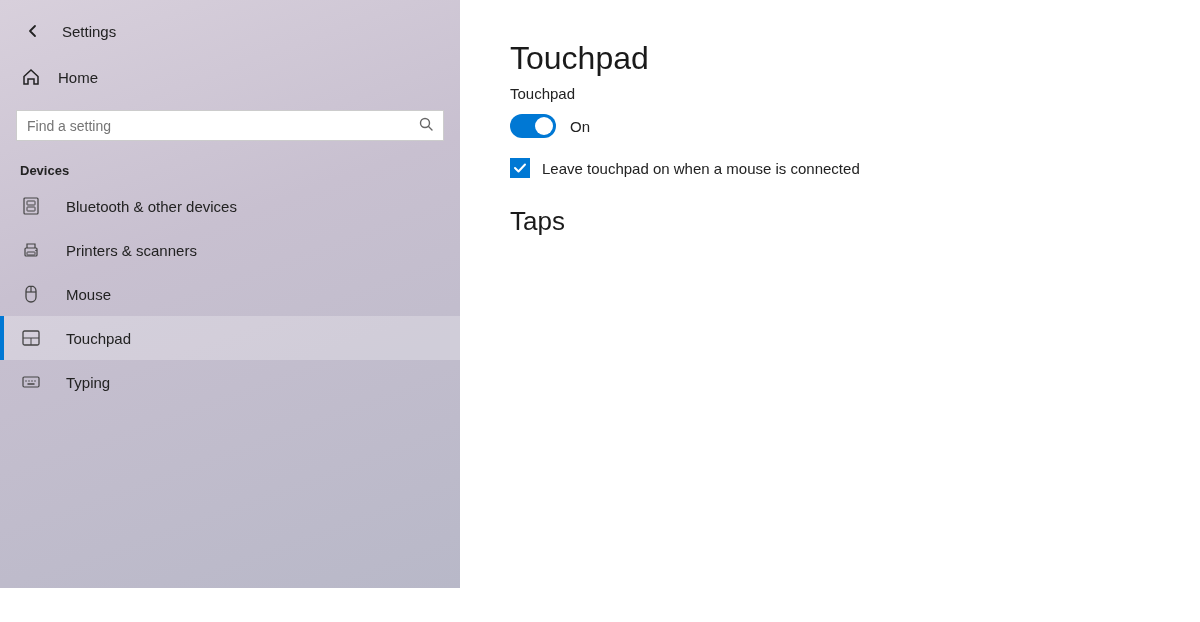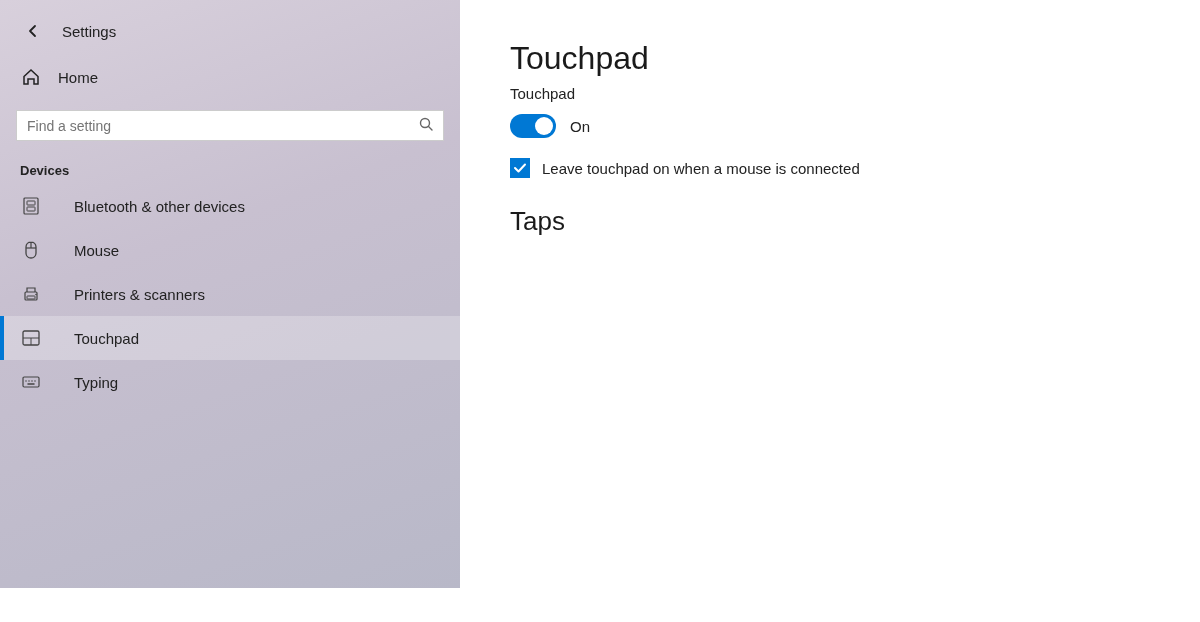--- a/index.html
+++ b/index.html
@@ -85,21 +85,21 @@
     .section-label {
       padding: 8px 20px 6px 20px;
       font-size: 13px;
       font-weight: 700;
       color: #222;
     }
 
     .nav-item {
       display: flex;
       align-items: center;
-      gap: 32px;
+      gap: 24px;
       padding: 11px 20px;
       cursor: pointer;
       font-size: 15px;
       color: #222;
       position: relative;
     }
     .nav-item.active {
       background: rgba(255,255,255,0.25);
     }
     .nav-item.active::before {
@@ -317,38 +317,38 @@
         <rect x="6" y="5" width="8" height="4" rx="0.5" stroke="#444" stroke-width="1" fill="none"></rect>
         <rect x="6" y="11" width="8" height="4" rx="0.5" stroke="#444" stroke-width="1" fill="none"></rect>
       </svg>
     </span>
     <span>Bluetooth &amp; other devices</span>
   </div>
 
   <div class="nav-item">
     <span class="nav-icon">
       <svg width="20" height="20" viewBox="0 0 20 20" fill="none">
-        <path d="M10 2C7.2 2 5 4.2 5 7v6c0 2.8 2.2 5 5 5s5-2.2 5-5V7c0-2.8-2.2-5-5-5z" stroke="#444" stroke-width="1.3" fill="none"></path>
-        <line x1="10" y1="2" x2="10" y2="8" stroke="#444" stroke-width="1.2"></line>
-        <line x1="5" y1="8" x2="15" y2="8" stroke="#444" stroke-width="1.2"></line>
-      </svg>
-    </span>
-    <span>Mouse</span>
-  </div>
-
-  <div class="nav-item">
-    <span class="nav-icon">
-      <svg width="20" height="20" viewBox="0 0 20 20" fill="none">
         <rect x="4" y="8" width="12" height="8" rx="1" stroke="#444" stroke-width="1.2" fill="none"></rect>
         <path d="M6 8V4h8v4" stroke="#444" stroke-width="1.2" fill="none"></path>
         <rect x="6" y="12" width="8" height="3" rx="0.5" stroke="#444" stroke-width="1" fill="none"></rect>
         <circle cx="15" cy="10.5" r="0.8" fill="#444"></circle>
       </svg>
     </span>
     <span>Printers &amp; scanners</span>
+  </div>
+
+  <div class="nav-item">
+    <span class="nav-icon">
+      <svg width="20" height="20" viewBox="0 0 20 20" fill="none">
+        <path d="M10 2C7.2 2 5 4.2 5 7v6c0 2.8 2.2 5 5 5s5-2.2 5-5V7c0-2.8-2.2-5-5-5z" stroke="#444" stroke-width="1.3" fill="none"></path>
+        <line x1="10" y1="2" x2="10" y2="8" stroke="#444" stroke-width="1.2"></line>
+        <line x1="5" y1="8" x2="15" y2="8" stroke="#444" stroke-width="1.2"></line>
+      </svg>
+    </span>
+    <span>Mouse</span>
   </div>
 
   <div class="nav-item active">
     <span class="nav-icon">
       <svg width="20" height="20" viewBox="0 0 20 20" fill="none">
         <rect x="2" y="3" width="16" height="14" rx="1.5" stroke="#444" stroke-width="1.3" fill="none"></rect>
         <line x1="2" y1="10" x2="18" y2="10" stroke="#444" stroke-width="1"></line>
         <line x1="10" y1="10" x2="10" y2="17" stroke="#444" stroke-width="1"></line>
       </svg>
     </span>

